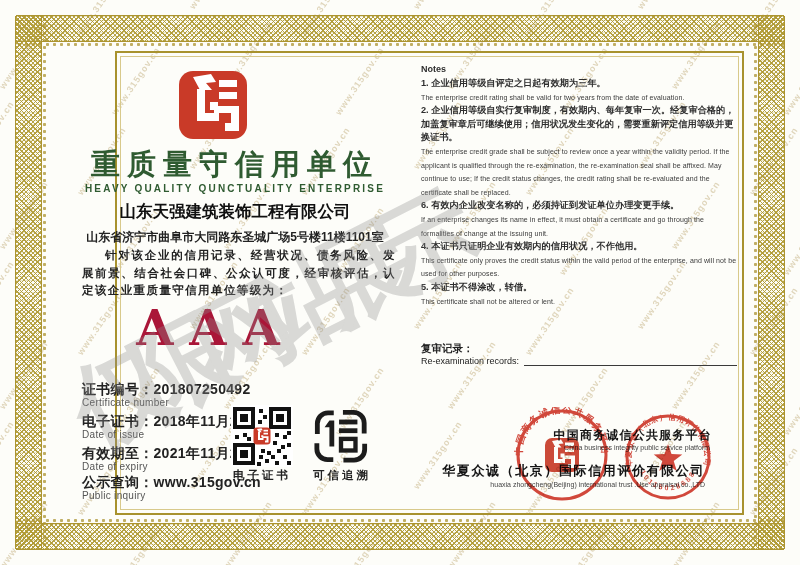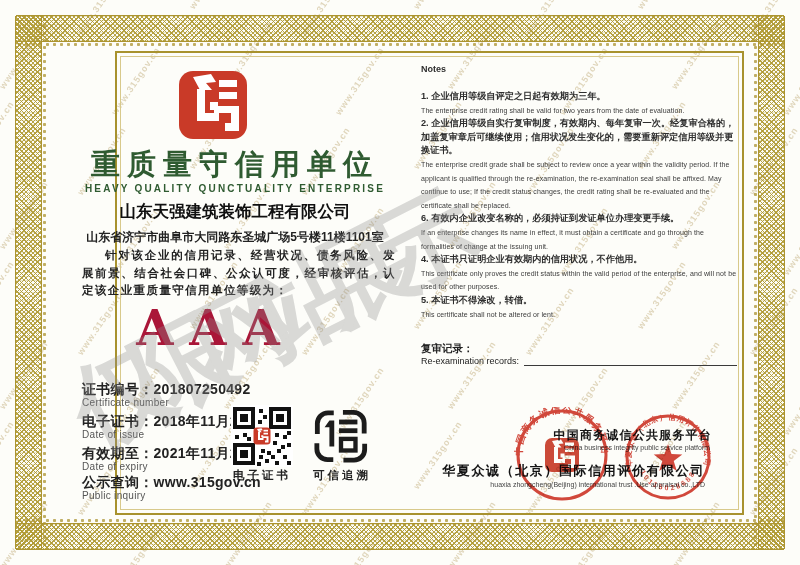--- a/index.html
+++ b/index.html
@@ -55,21 +55,21 @@
   .det-sub{left:82px;width:220px;font-size:10px;color:#555;letter-spacing:.3px;}
   .qr{left:231px;top:405px;width:62px;height:62px;}
   .trace{left:313px;top:408px;width:56px;height:56px;}
   .stamp-label{top:468px;text-align:center;font-weight:bold;font-size:11.5px;letter-spacing:3px;color:#222;}
   .stamp-label.q{left:214px;width:96px;}
   .stamp-label.t{left:298px;width:88px;}
 
   
   .notes{left:421px;top:64px;width:317px;color:#2e2e2e;}
   .notes .hz{font-weight:bold;font-size:10.5px;margin:0 0 4px 0;}
-  .notes .he{font-weight:bold;font-size:9px;margin:0 0 16px 0;}
+  .notes .he{font-weight:bold;font-size:9px;margin:0 0 3px 0;}
   .notes .zh{font-weight:bold;font-size:9.2px;line-height:13.6px;margin:0;}
   .notes .en{font-size:7px;line-height:13.6px;margin:0;color:#3a3a3a;letter-spacing:.1px;}
   .reexam-zh{left:421px;top:342px;font-weight:bold;font-size:10.5px;color:#222;}
   .reexam-row{left:421px;top:355px;width:316px;display:flex;align-items:center;font-size:9px;color:#222;}
   .reexam-row .fill{flex:1;border-bottom:1.2px solid #3a3a3a;margin-left:5px;height:10px;}
 
   .issuer{text-align:right;color:#141414;}
   .i1zh{top:427px;right:88px;width:320px;font-weight:bold;font-size:12px;letter-spacing:1.2px;}
   .i1en{top:444px;right:90px;width:320px;font-size:7px;color:#444;}
   .i2zh{top:462px;right:95px;width:340px;font-weight:bold;font-size:13px;letter-spacing:1.6px;}

